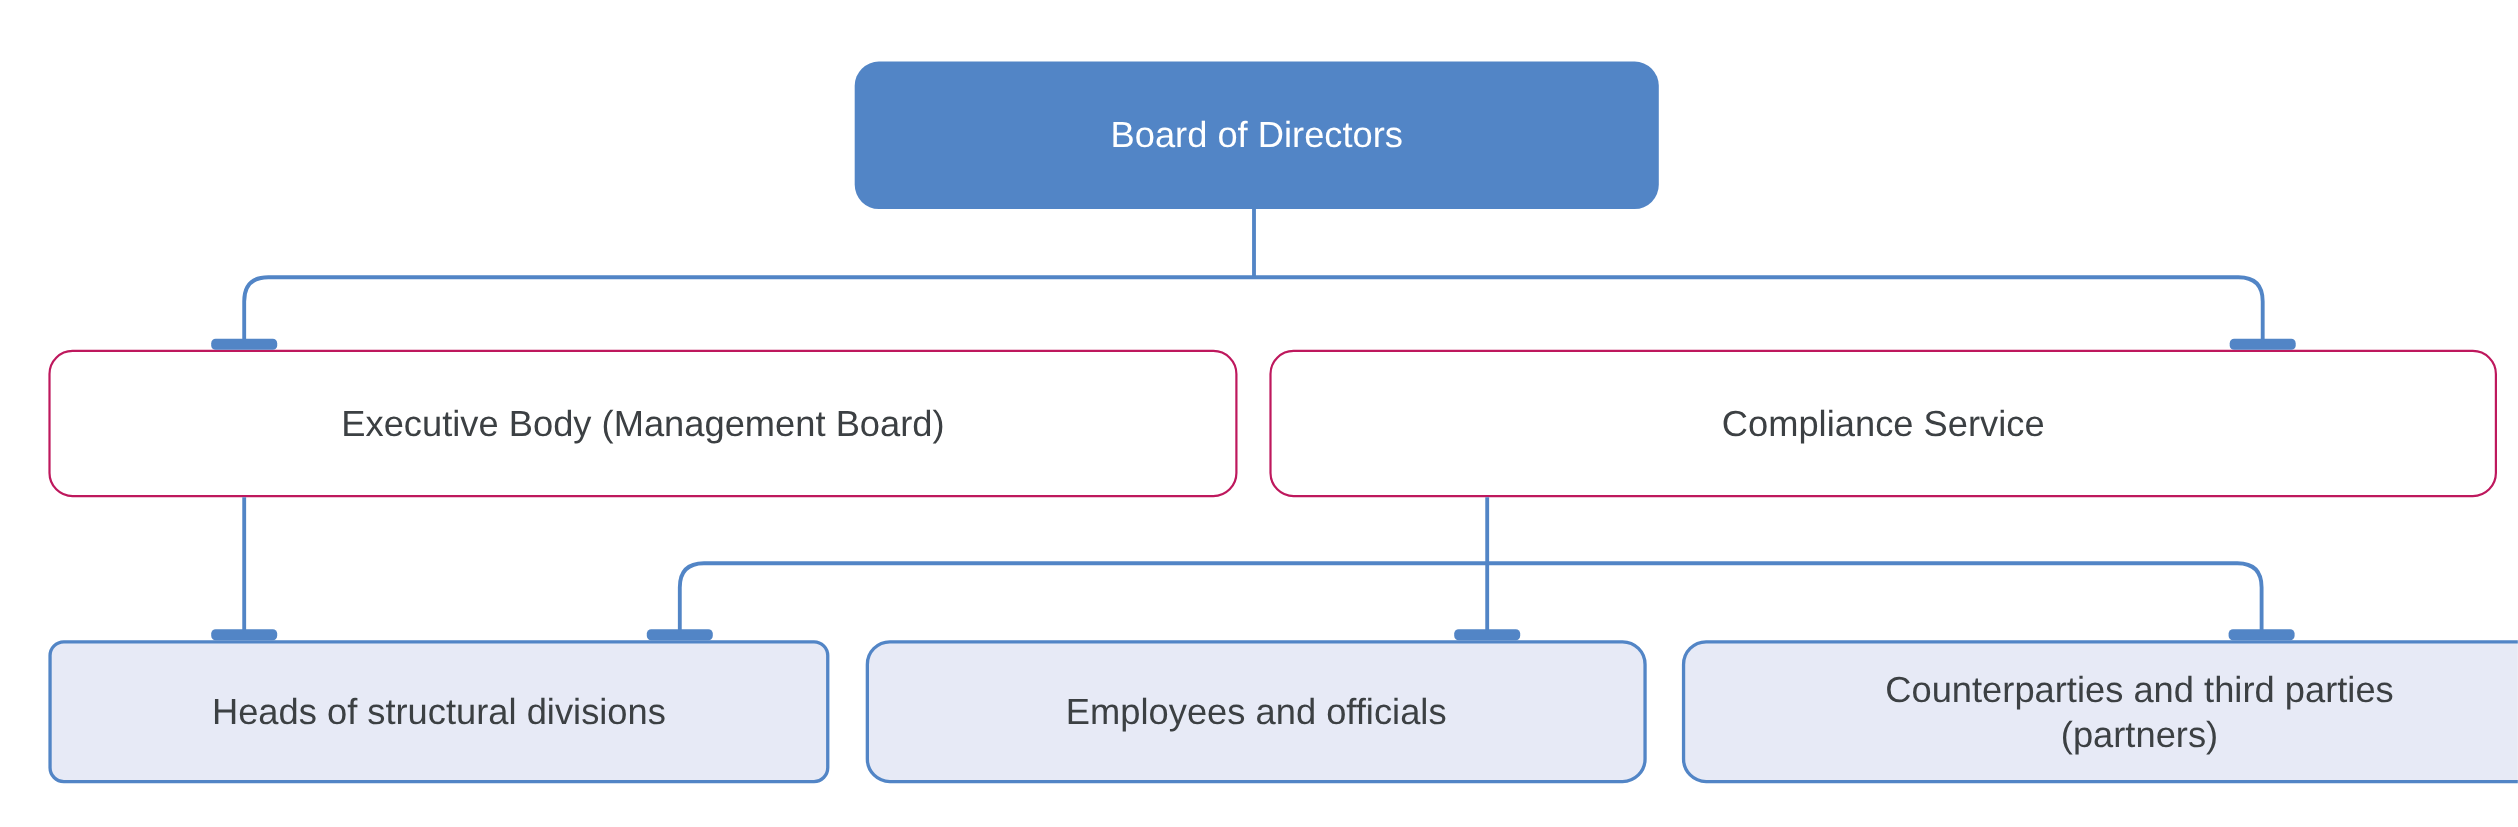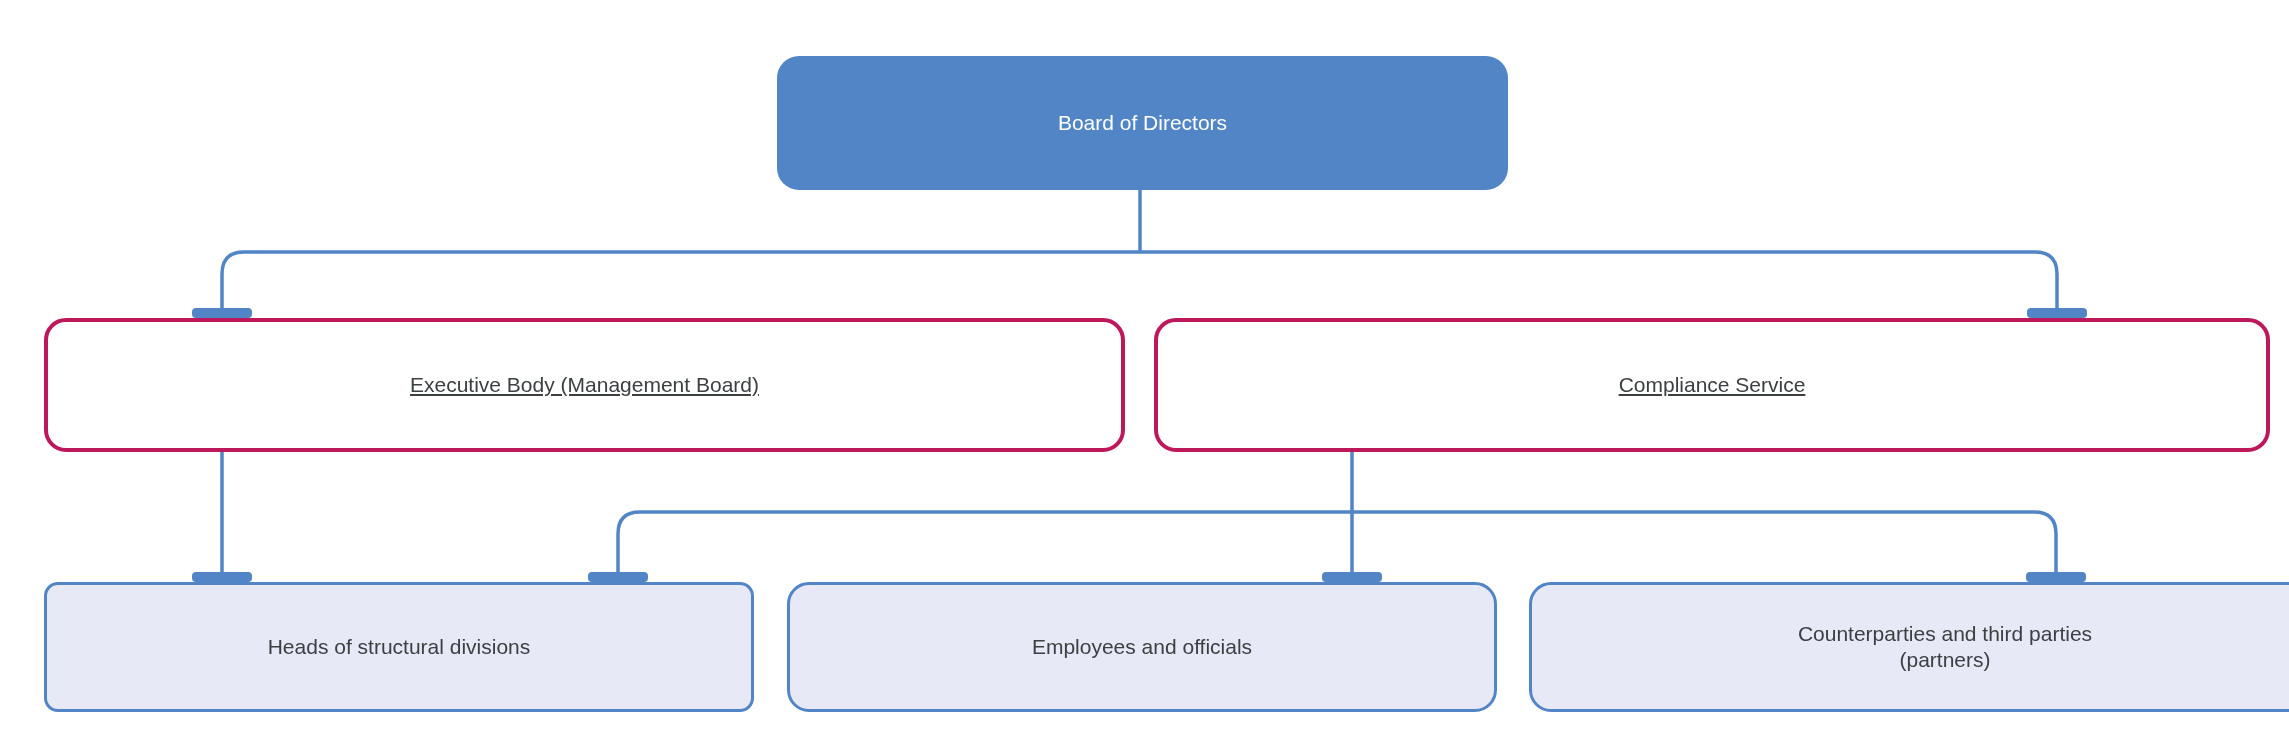--- a/index.html
+++ b/index.html
@@ -25,35 +25,34 @@
   .node {
     position: absolute;
     box-sizing: border-box;
     display: flex;
     align-items: center;
     justify-content: center;
     text-align: center;
     border-radius: 22px;
     z-index: 1;
     color: #3C4043;
-    font-size: 21px;
+    font-size: 33px;
     line-height: 1.25;
   }
   .node-label {
     white-space: pre-line;
     padding: 0 30px;
   }
   .node.primary {
     background: #5285C6;
     color: #ffffff;
   }
   .node.outline {
     background: #ffffff;
-    border: 4px solid #be185d;
-    text-decoration: underline;
+    border: 2px solid #be185d;
   }
   .node.light {
     background: #E7EAF6;
     border: 3px solid #5285C6;
   }
   
   #node-board          { left: 777px;  top: 56px;  width: 731px;  height: 134px; }
   #node-executive      { left: 44px;   top: 318px; width: 1081px; height: 134px; }
   #node-compliance     { left: 1154px; top: 318px; width: 1116px; height: 134px; }
   #node-heads          { left: 44px;   top: 582px; width: 710px;  height: 130px; border-radius: 14px; }

